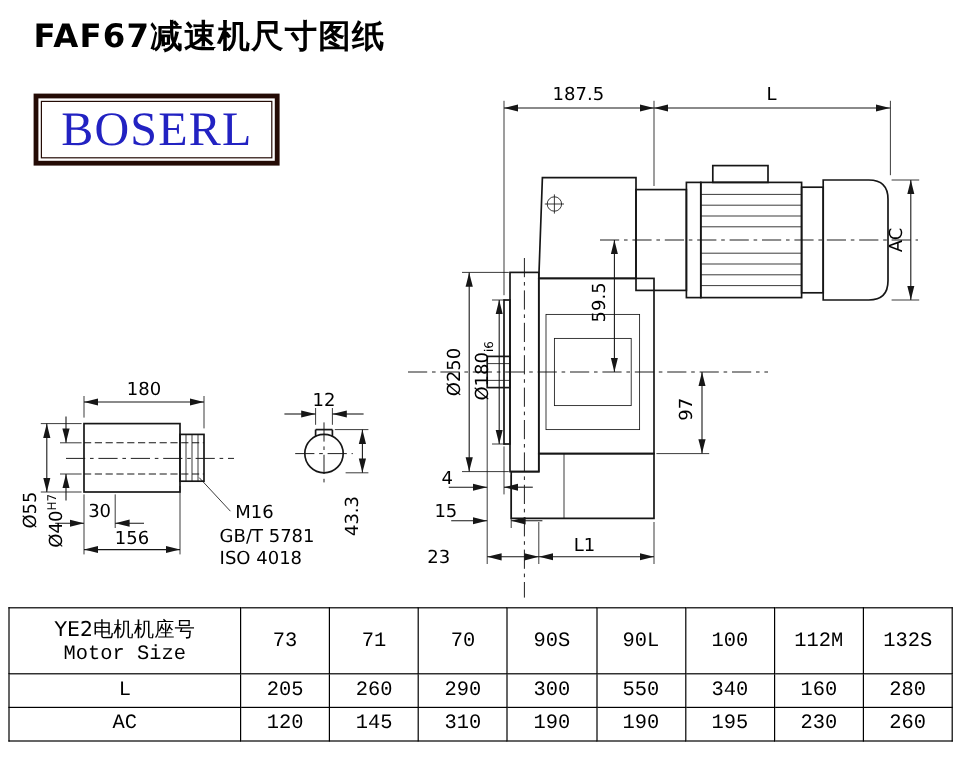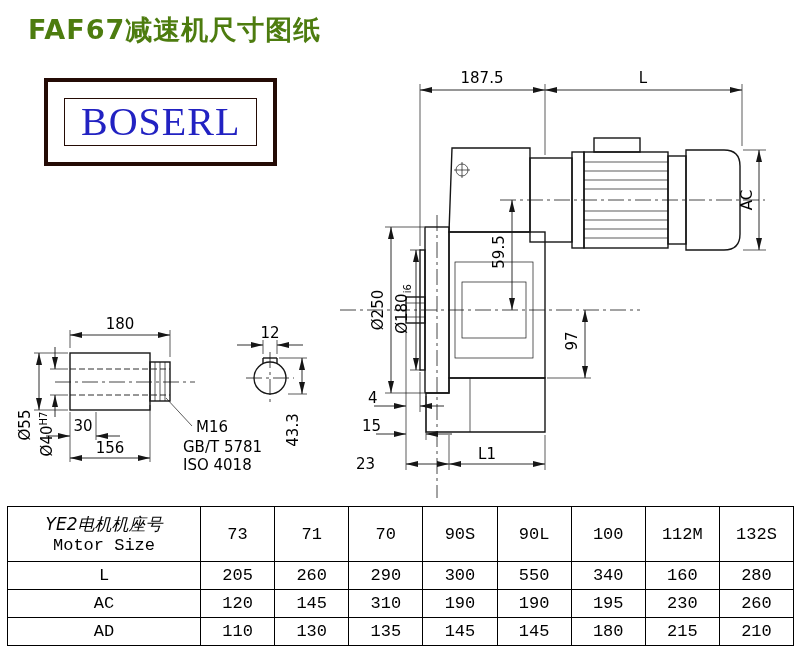--- a/index.html
+++ b/index.html
@@ -2,25 +2,25 @@
 <html><head>
 <meta charset="utf-8">
 <style>
   html,body { margin:0; padding:0; }
   body {
     width:800px; height:646px; position:relative; background:#fff;
     font-family:"DejaVu Sans", sans-serif; overflow:hidden;
   }
   .title {
     position:absolute; left:28px; top:12px;
-    font-size:27px; font-weight:bold; color:#4d7c0f; letter-spacing:1px;
+    font-size:27px; font-weight:bold; color:#000000; letter-spacing:1px;
   }
   .logo-outer {
-    position:absolute; left:44px; top:78px;
-    border:4px solid #240b05; padding:16px; background:#fff;
+    position:absolute; left:28px; top:78px;
+    border:4px solid #240b05; padding:2px; background:#fff;
   }
   .logo-inner {
     border:1px solid #240b05; padding:0 16px;
     font-family:"Liberation Serif", serif; font-size:40px; line-height:1.15;
     color:#2222c2; letter-spacing:1px;
   }
   svg.drawing { position:absolute; left:0; top:0; }
 
   
   .ol  { stroke:#161616; stroke-width:1.4; fill:none; }
@@ -33,21 +33,21 @@
   table.size-table {
     position:absolute; left:7px; top:506px; width:787px;
     border-collapse:collapse; table-layout:fixed;
   }
   .size-table td {
     border:1.5px solid #000; text-align:center; vertical-align:middle;
     font-family:"Liberation Mono", monospace; font-size:17px; color:#000;
     padding:0; height:27px; overflow:hidden;
   }
   .size-table tr.hdr td { height:54px; }
-  .hdr-cn { display:block; font-family:"DejaVu Sans", sans-serif; font-size:17px;font-style:italic; }
+  .hdr-cn { display:block; font-family:"DejaVu Sans", sans-serif; font-size:17px; }
   .hdr-en { display:block; font-family:Liberation Mono, monospace; font-size:17px; }
 </style>
 </head>
 <body>
 
 <div class="title">FAF67减速机尺寸图纸</div>
 
 <div class="logo-outer">
   <div class="logo-inner">BOSERL</div>
 </div>
@@ -252,25 +252,14 @@
       <td>AC</td>
       <td>120</td>
       <td>145</td>
       <td>310</td>
       <td>190</td>
       <td>190</td>
       <td>195</td>
       <td>230</td>
       <td>260</td>
     </tr>
-    <tr>
-      <td>AD</td>
-      <td>110</td>
-      <td>130</td>
-      <td>135</td>
-      <td>145</td>
-      <td>145</td>
-      <td>180</td>
-      <td>215</td>
-      <td>210</td>
-    </tr>
   </tbody>
 </table>
 
 </body></html>

